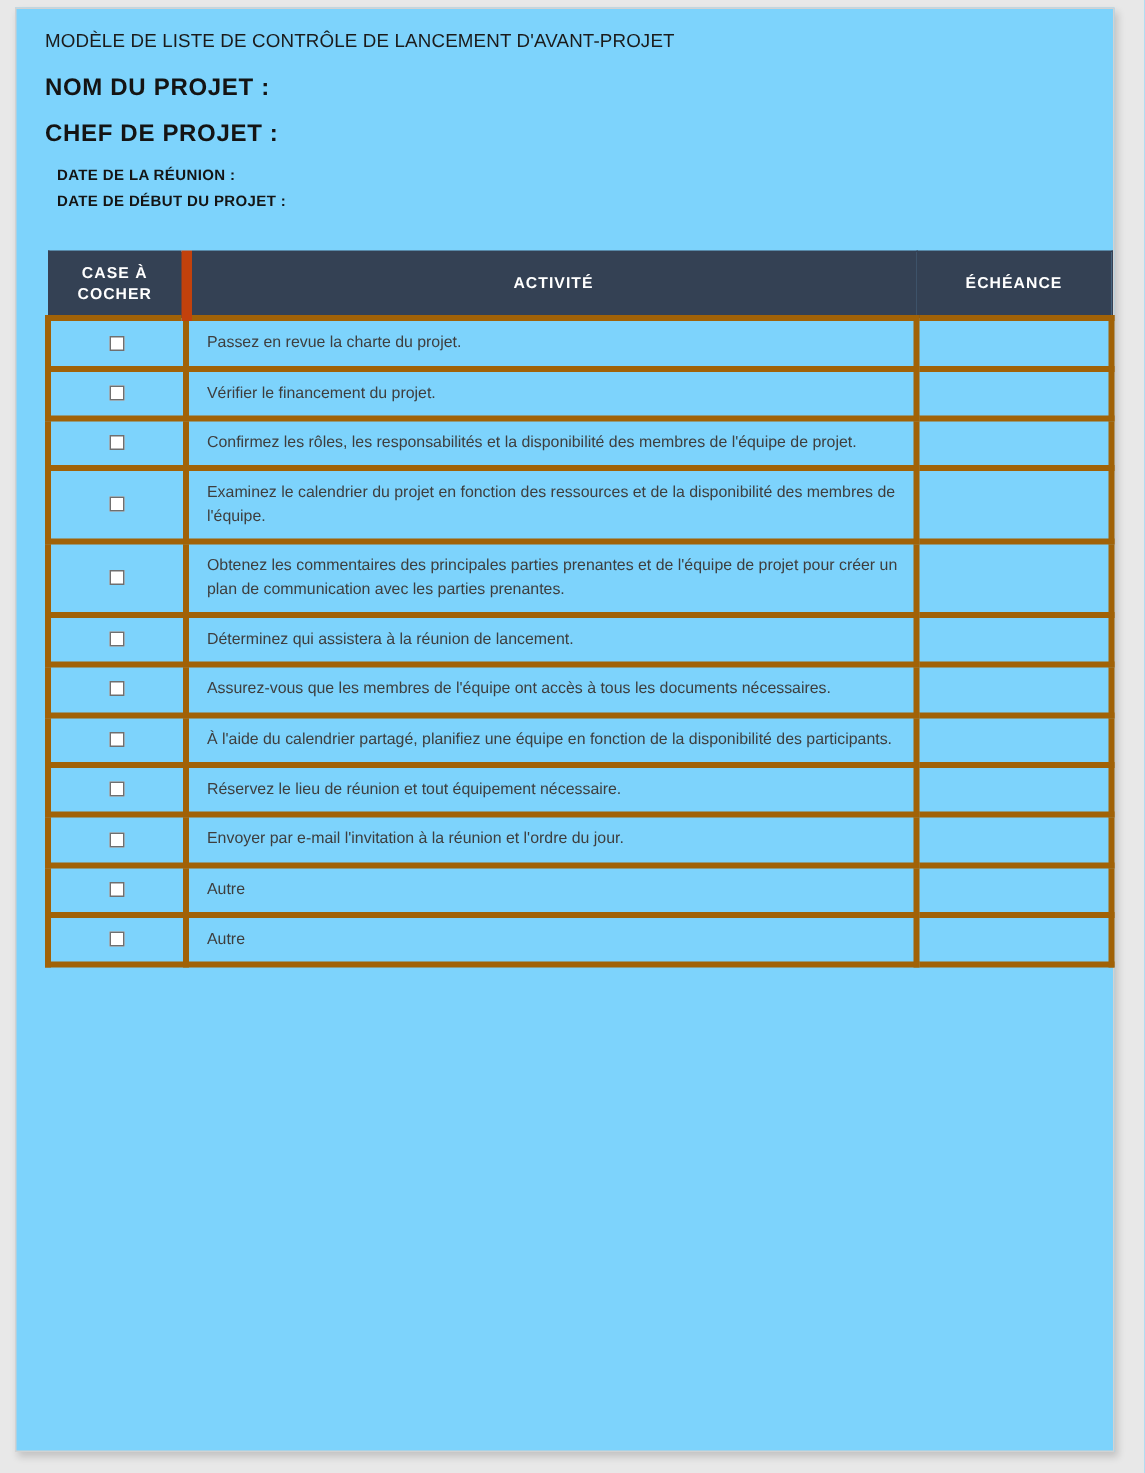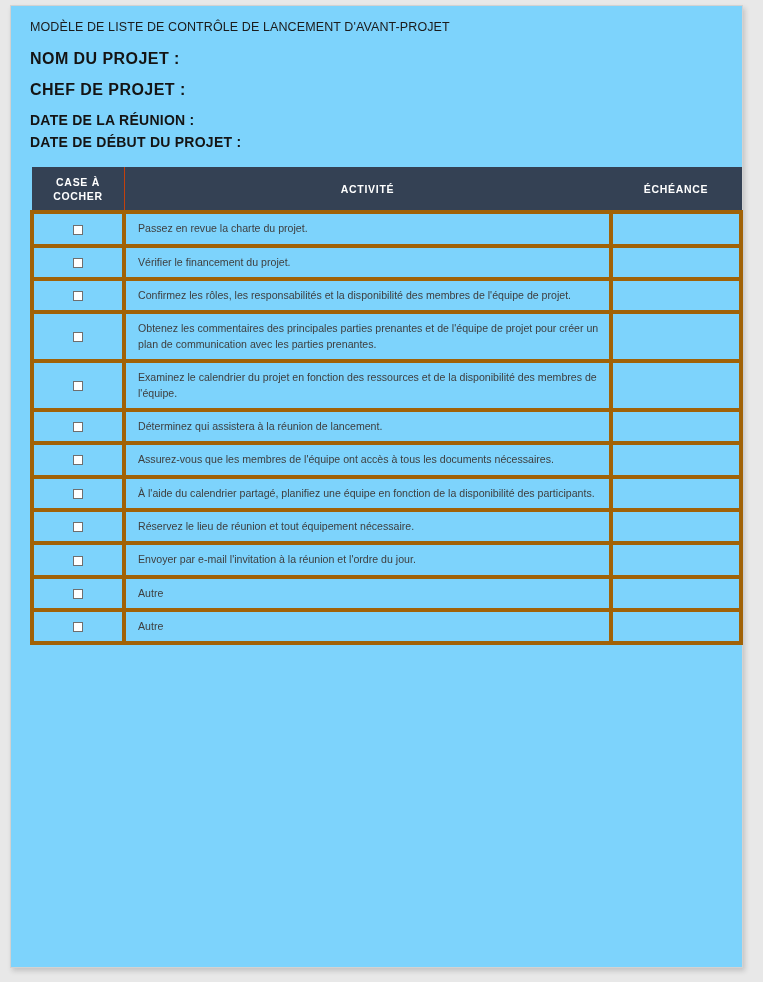--- a/index.html
+++ b/index.html
@@ -46,25 +46,25 @@
   }
 
   .field-big {
     font-size: 16px;
     font-weight: bold;
     letter-spacing: 0.45px;
     color: #141414;
     margin: 0 0 13px 0;
   }
   .field-small {
-    font-size: 14px;
+    font-size: 10px;
     font-weight: bold;
     letter-spacing: 0.25px;
     color: #141414;
-    margin: 0 0 6px 0;
+    margin: 0 0 6px 8px;
   }
   #field-project-start { margin-bottom: 0; }
 
   
   #checklist-table {
     position: absolute;
     left: 19px;
     top: 161px;
     width: 709px;
     border-collapse: collapse;
@@ -75,21 +75,21 @@
     color: #ffffff;
     font-size: 10.5px;
     font-weight: bold;
     letter-spacing: 0.7px;
     padding: 7px 4px;
     text-align: center;
     vertical-align: middle;
     line-height: 1.35;
     border: 1px solid #344154;
   }
-  #checklist-table th.col-check { border-right: 1px solid #c2410c; }
+  #checklist-table th.col-check { border-right: 7px solid #c2410c; }
   #checklist-table th.col-due   { border-left: 1px solid #8e97a3; text-align: center; }
 
   #checklist-table td {
     border: 4px solid #a16207;
     vertical-align: middle;
     color: #3e3e3e;
     font-size: 10.6px;
     line-height: 1.45;
   }
   td.cell-check {
@@ -156,26 +156,26 @@
           <td class="cell-activity">Vérifier le financement du projet.</td>
           <td class="cell-due"></td>
         </tr>
         <tr>
           <td class="cell-check"><span class="checkbox-glyph"></span></td>
           <td class="cell-activity">Confirmez les rôles, les responsabilités et la disponibilité des membres de l'équipe de projet.</td>
           <td class="cell-due"></td>
         </tr>
         <tr>
           <td class="cell-check"><span class="checkbox-glyph"></span></td>
+          <td class="cell-activity">Examinez le calendrier du projet en fonction des ressources et de la disponibilité des membres de l'équipe.</td>
+          <td class="cell-due"></td>
+        </tr>
+        <tr>
+          <td class="cell-check"><span class="checkbox-glyph"></span></td>
           <td class="cell-activity">Obtenez les commentaires des principales parties prenantes et de l'équipe de projet pour créer un plan de communication avec les parties prenantes.</td>
-          <td class="cell-due"></td>
-        </tr>
-        <tr>
-          <td class="cell-check"><span class="checkbox-glyph"></span></td>
-          <td class="cell-activity">Examinez le calendrier du projet en fonction des ressources et de la disponibilité des membres de l'équipe.</td>
           <td class="cell-due"></td>
         </tr>
         <tr>
           <td class="cell-check"><span class="checkbox-glyph"></span></td>
           <td class="cell-activity">Déterminez qui assistera à la réunion de lancement.</td>
           <td class="cell-due"></td>
         </tr>
         <tr>
           <td class="cell-check"><span class="checkbox-glyph"></span></td>
           <td class="cell-activity">Assurez-vous que les membres de l'équipe ont accès à tous les documents nécessaires.</td>

